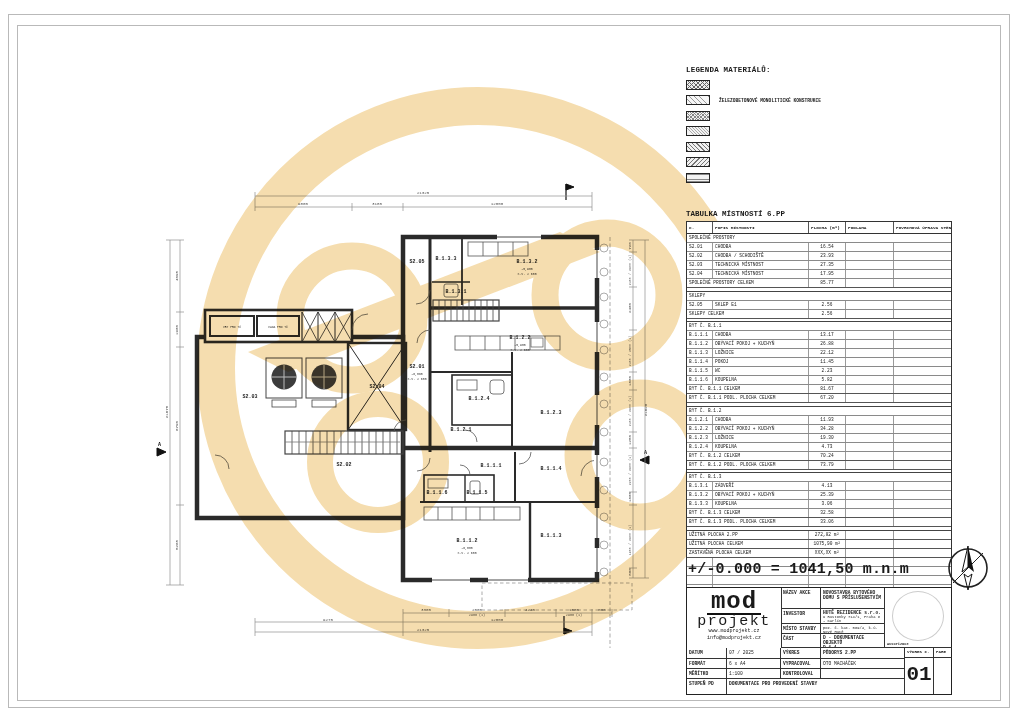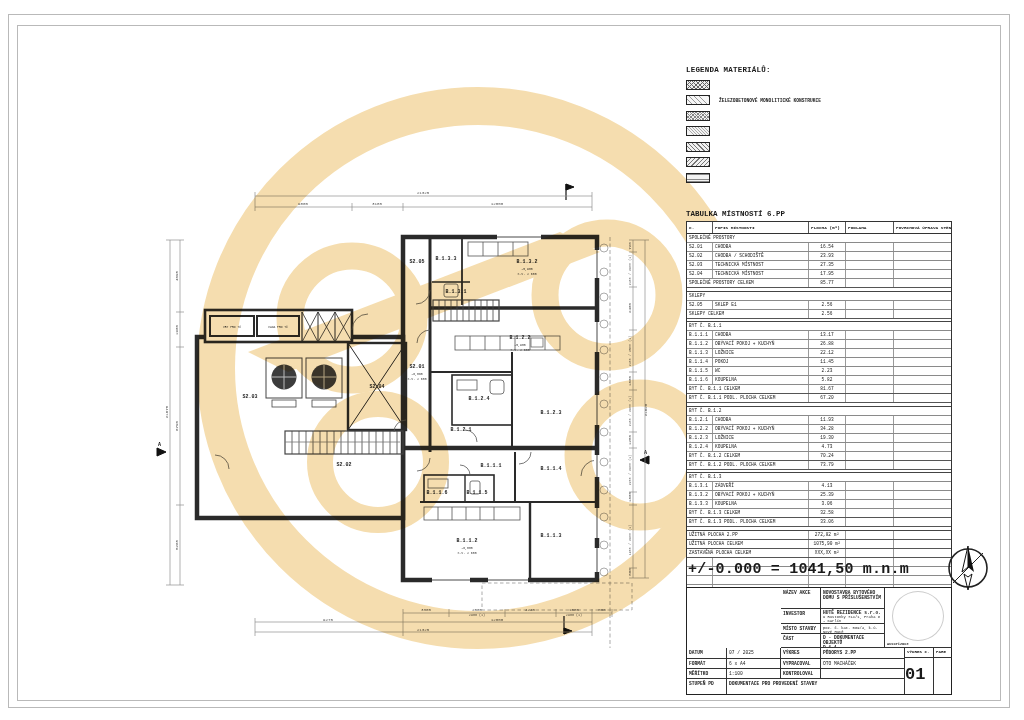--- a/index.html
+++ b/index.html
@@ -49,21 +49,21 @@
   .tb-label{font-weight:bold;font-size:4.6px;padding:1.5px 0 0 2px;}
   .tb-value{font-size:4.6px;padding:1.5px 0 0 2px;}
   .tb-value.b{font-weight:bold;}
   .logo-cell{left:0;top:0;width:94px;height:60px;border-right:.8px solid #333;position:absolute;text-align:center;}
   .logo-mod{font-size:24px;font-weight:bold;letter-spacing:1px;line-height:22px;margin-top:3px;border-bottom:2.5px solid #111;display:inline-block;padding:0 4px;}
   .logo-projekt{font-size:15px;letter-spacing:1.5px;line-height:13px;}
   .logo-web,.logo-mail{font-size:5px;color:#222;line-height:6.5px;}
   .stamp-cell{left:198px;top:0;width:66.5px;height:60px;position:absolute;box-sizing:border-box;border-bottom:.8px solid #333;}
   .stamp-circle{position:absolute;left:7px;top:3px;width:50px;height:48px;border:.8px solid #ccc;border-radius:50%;}
   .autorizace{position:absolute;left:2px;bottom:1px;font-size:3.6px;font-weight:bold;}
-  .vykres-c-big{font-size:17px;font-weight:bold;line-height:34px;}
+  .vykres-c-big{font-size:21px;font-weight:bold;text-align:center;line-height:34px;}
 </style>
 </head>
 <body>
 
 <div class="sheet">
   <div class="frame-outer"></div>
   <div class="frame-inner"></div>
 
   <svg width="1024" height="720" viewBox="0 0 1024 720" style="position:absolute;left:0;top:0;" xmlns="http://www.w3.org/2000/svg">
 
@@ -689,20 +689,26 @@
 
   <svg width="60" height="60" viewBox="0 0 60 60" style="position:absolute;left:938px;top:538px;">
     <circle cx="30" cy="30" r="19" fill="none" stroke="#222" stroke-width="1.6"></circle>
     <line x1="15" y1="45" x2="45" y2="15" stroke="#222" stroke-width="1"></line>
     <polygon points="30,8 36,34 30,29" fill="#111"></polygon>
     <polygon points="30,8 24,34 30,29" fill="#fff" stroke="#111" stroke-width="1"></polygon>
     <polygon points="30,52 26,36 30,39 34,36" fill="none" stroke="#111" stroke-width="1"></polygon>
   </svg>
 
   <div class="tblock">
+    <div class="logo-cell">
+      <div class="logo-mod">mod</div>
+      <div class="logo-projekt">projekt</div>
+      <div class="logo-web">www.modprojekt.cz</div>
+      <div class="logo-mail">info@modprojekt.cz</div>
+    </div>
 
     <div class="tb-cell tb-label" style="left:94px;top:0;width:40px;height:21px;">NÁZEV AKCE</div>
     <div class="tb-cell tb-value b" style="left:134px;top:0;width:64px;height:21px;white-space:normal;">NOVOSTAVBA BYTOVÉHO DOMU S PŘÍSLUŠENSTVÍM</div>
     <div class="tb-cell tb-label" style="left:94px;top:21px;width:40px;height:15px;">INVESTOR</div>
     <div class="tb-cell" style="left:134px;top:21px;width:64px;height:15px;">
       <div class="tb-value b" style="padding-top:1px;">HUTĚ REZIDENCE s.r.o.</div>
       <div class="tb-value" style="padding-top:0;font-size:3.8px;">U Rustonky 714/1, Praha 8 - Karlín</div>
     </div>
     <div class="tb-cell tb-label" style="left:94px;top:36px;width:40px;height:10px;">MÍSTO STAVBY</div>
     <div class="tb-cell tb-value" style="left:134px;top:36px;width:64px;height:10px;font-size:3.8px;">poz. č. kat. 589/4, k.ú. Nové Hutě</div>

